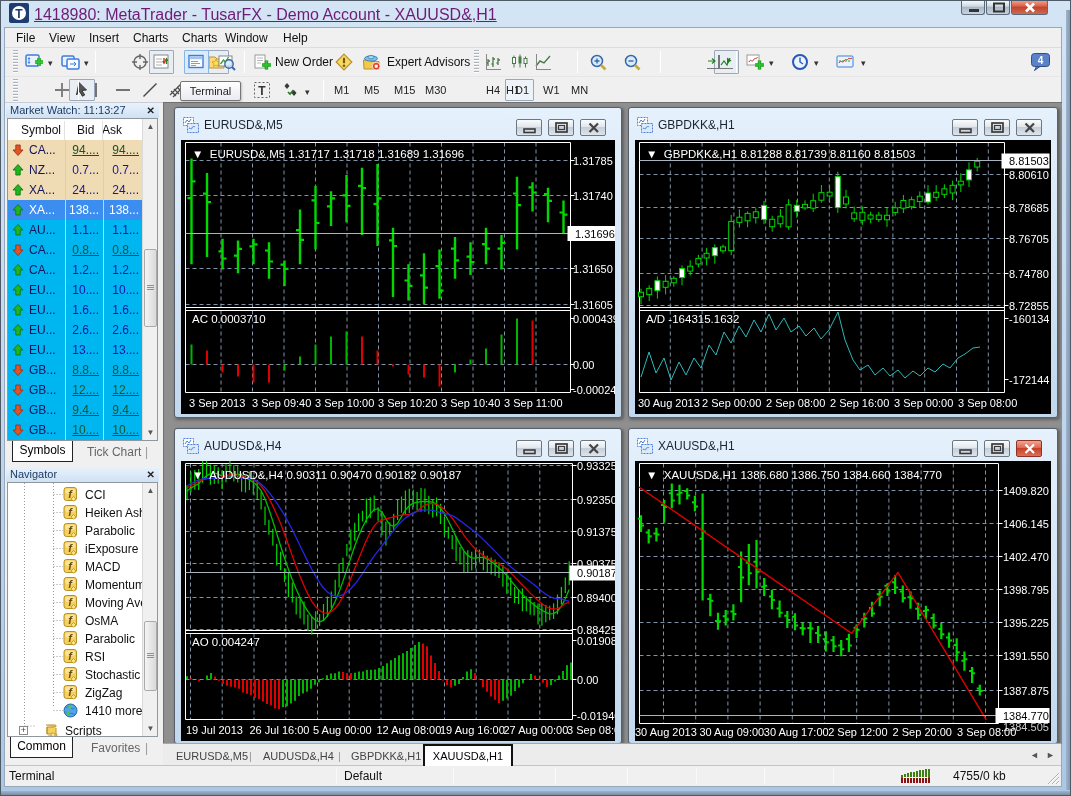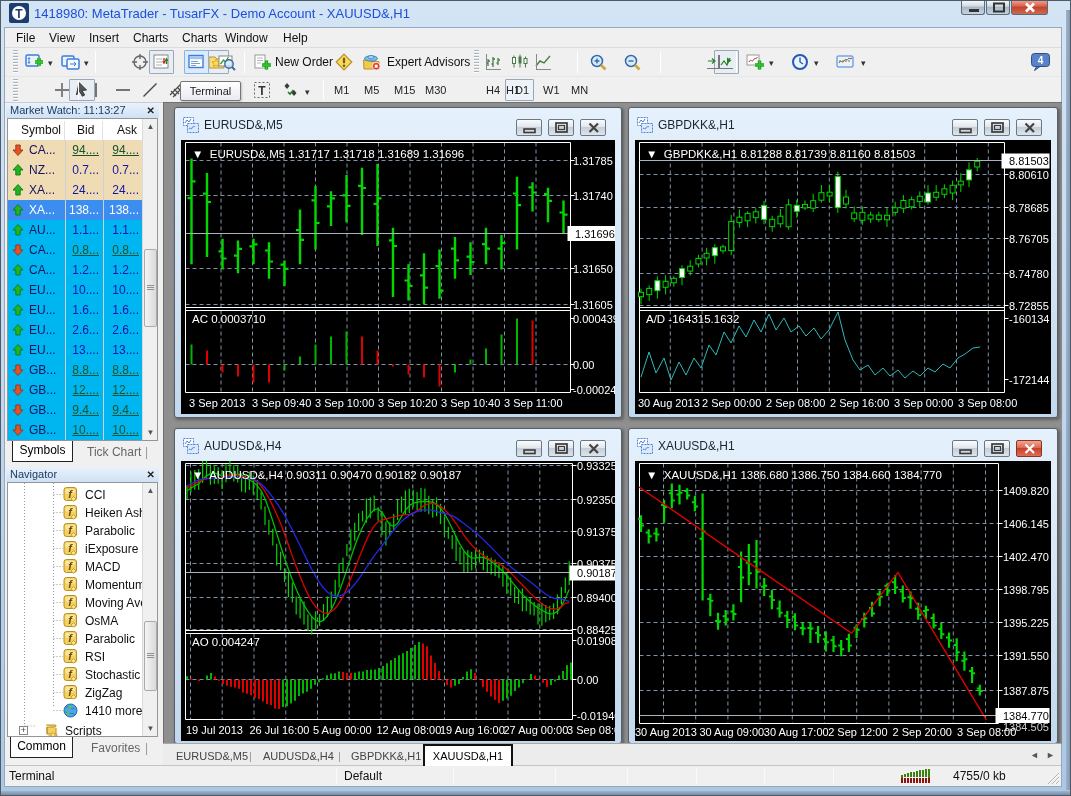--- a/index.html
+++ b/index.html
@@ -1,20 +1,20 @@
 <!DOCTYPE html>
 <html><head><meta charset="utf-8"><style>
 * { margin:0; padding:0; box-sizing:border-box; }
 html,body { width:1071px; height:796px; overflow:hidden; }
 body { font-family:"Liberation Sans", sans-serif; position:relative;
   background:linear-gradient(180deg,#d3e5f5 0%,#c0d7ee 50%,#aac8e4 100%); }
 #brd { position:absolute; inset:0; border:1px solid #4e5a66; pointer-events:none; z-index:100; }
 .abs { position:absolute; }
 #client { position:absolute; left:4px; top:27px; width:1058px; height:760px; background:#f0f0f0; border:1px solid #98a8bc; }#rstrip { position:absolute; left:1066px; top:10px; width:5px; height:780px; background:linear-gradient(90deg,#9fb4cc,#7d92aa); }
-#tbtitle { position:absolute; left:34px; top:6px; font-size:13px; color:#1d4ed8; }
+#tbtitle { position:absolute; left:34px; top:6px; font-size:16px; color:#701a75;text-decoration:underline; }
 #winbtns { position:absolute; right:23px; top:0px; display:flex; }
 .mainbtn { width:24px; height:15px; border:1px solid #5a6a7a; border-top:none; background:linear-gradient(180deg,#fdfeff,#cfd8e2 45%,#a8b6c4 50%,#c8d4e0); display:flex; align-items:center; justify-content:center; border-radius:0 0 3px 3px; margin-left:1px; }
 .mainbtn.close { width:37px; background:linear-gradient(180deg,#f0a898,#d95f47 45%,#c0432c 50%,#d06a50); }
 #menubar { position:absolute; left:5px; top:28px; width:1056px; height:20px; background:#f0f0f0; border-bottom:1px solid #dcdcdc; }
 #menubar span { position:absolute; top:3px; font-size:12px; color:#111; }
 #tb1 { position:absolute; left:5px; top:48px; width:1056px; height:28px; background:#f0f0f0; }
 #tb2 { position:absolute; left:5px; top:76px; width:1056px; height:26px; background:#f0f0f0; border-top:1px solid #e6e6e6; box-shadow:0 1px 0 #c8ccd4; }
 .tbtn { position:absolute; top:2px; display:inline-flex; align-items:center; justify-content:center; width:25px; height:24px; }
 #tb2 .tbtn { top:2px; width:26px; height:22px; }
 .ttxt { position:absolute; top:7px; font-size:12px; color:#111; }
@@ -334,21 +334,21 @@
     <span class="tfbtn" style="left:510px;width:28px">D1</span>
     <span class="tfbtn" style="left:538px;width:28px">W1</span>
     <span class="tfbtn" style="left:566px;width:29px">MN</span>
   </div>
 <div id="tooltip">Terminal</div>
 <div class="paneltitle" style="top:103px">Market Watch: 11:13:27<span class="x">✕</span></div>
 <div class="panelbox" style="top:118px;height:323px">
     <div id="mwheader" class="abs" style="left:0;top:0;right:15px;height:38px;border-bottom:1px solid #e2e2e2">
       <span style="left:13px">Symbol</span>
       <span style="left:69px">Bid</span>
-      <span style="left:109px">Ask</span>
+      <span style="left:94px">Ask</span>
       <span class="abs" style="left:56px;top:2px;bottom:2px;width:1px;background:#e2e2e2"></span>
       <span class="abs" style="left:94px;top:2px;bottom:2px;width:1px;background:#e2e2e2"></span>
     </div>
     <div class="abs" style="left:0;top:21px;right:15px;bottom:0;overflow:hidden">
       <div class="mwrow tan">
         <span class="arr"><svg width="12" height="12" viewBox="0 0 12 12">
             <path d="M6 11.5L1 6h2.8V1h4.4v5H11z" fill="#e05528" stroke="#a03010" stroke-width="0.9"></path>
           </svg></span>
         <span class="sym ">CA...</span>
         <span class="mwc2 r">94....</span>

